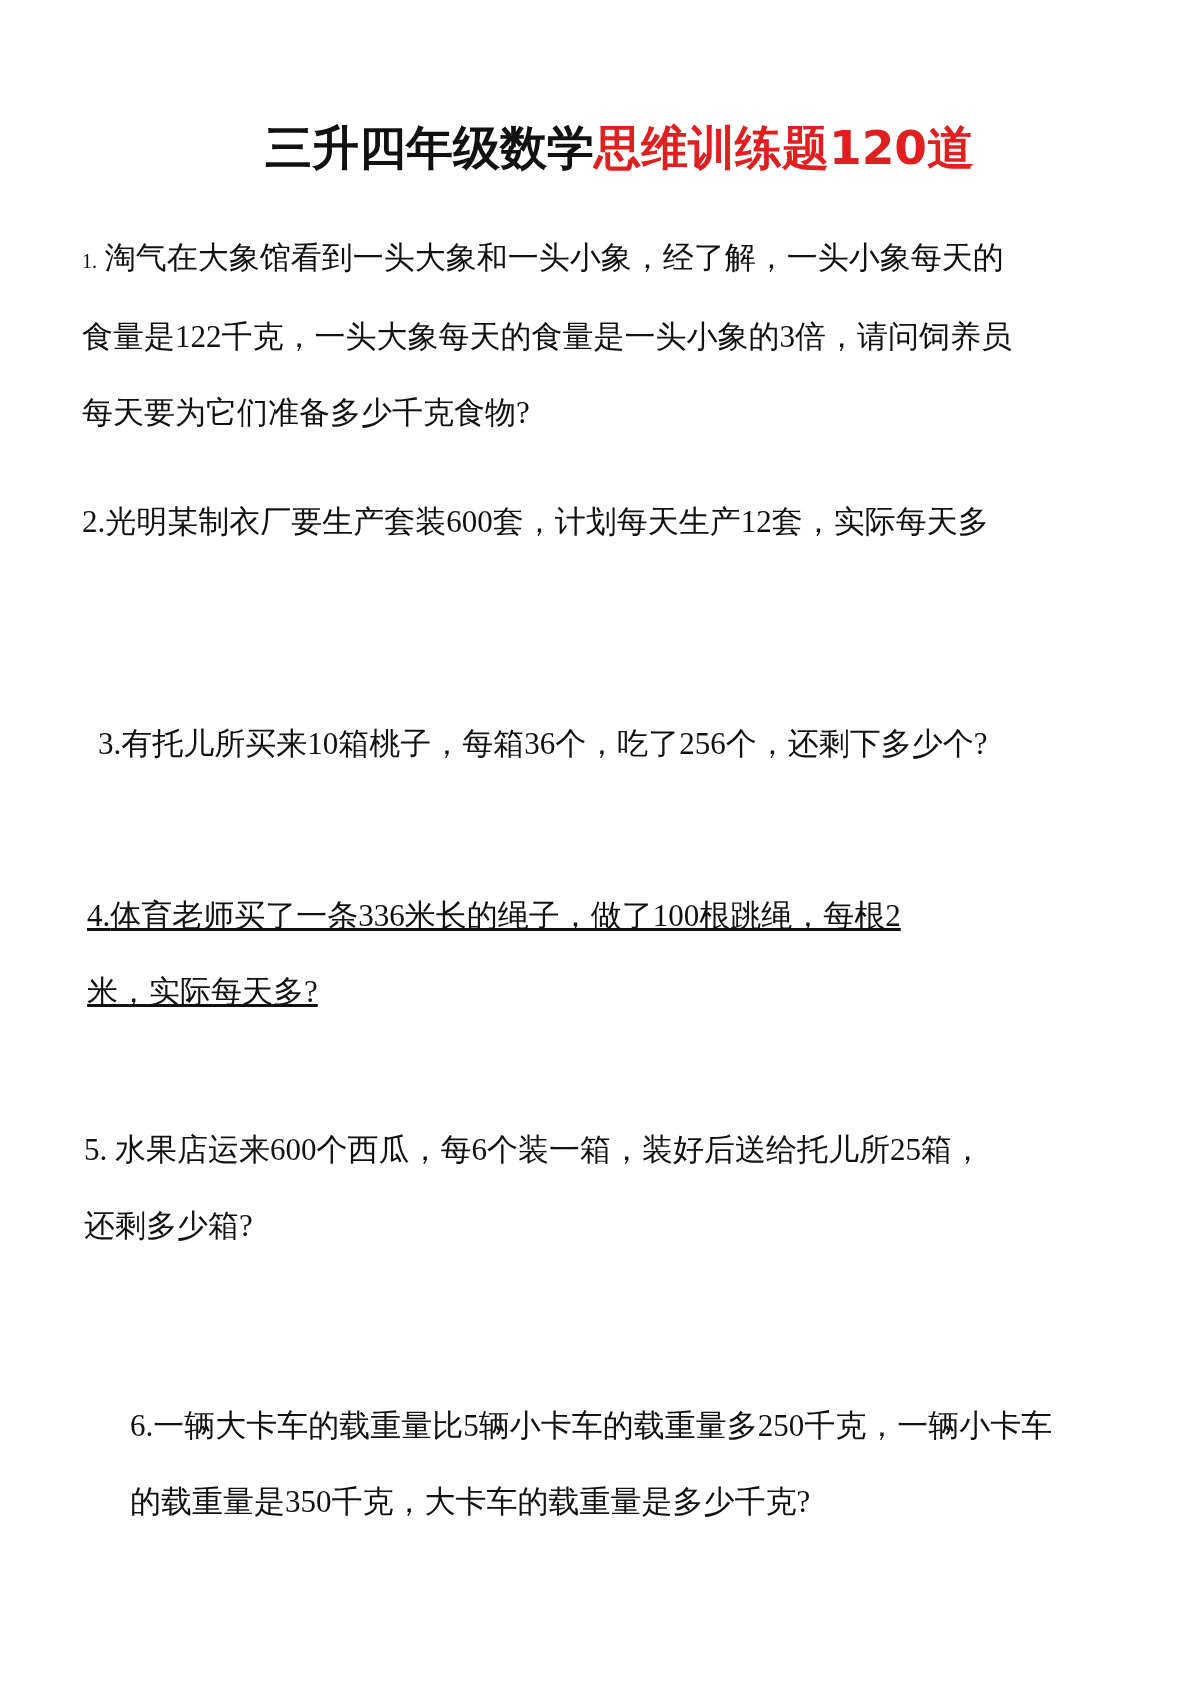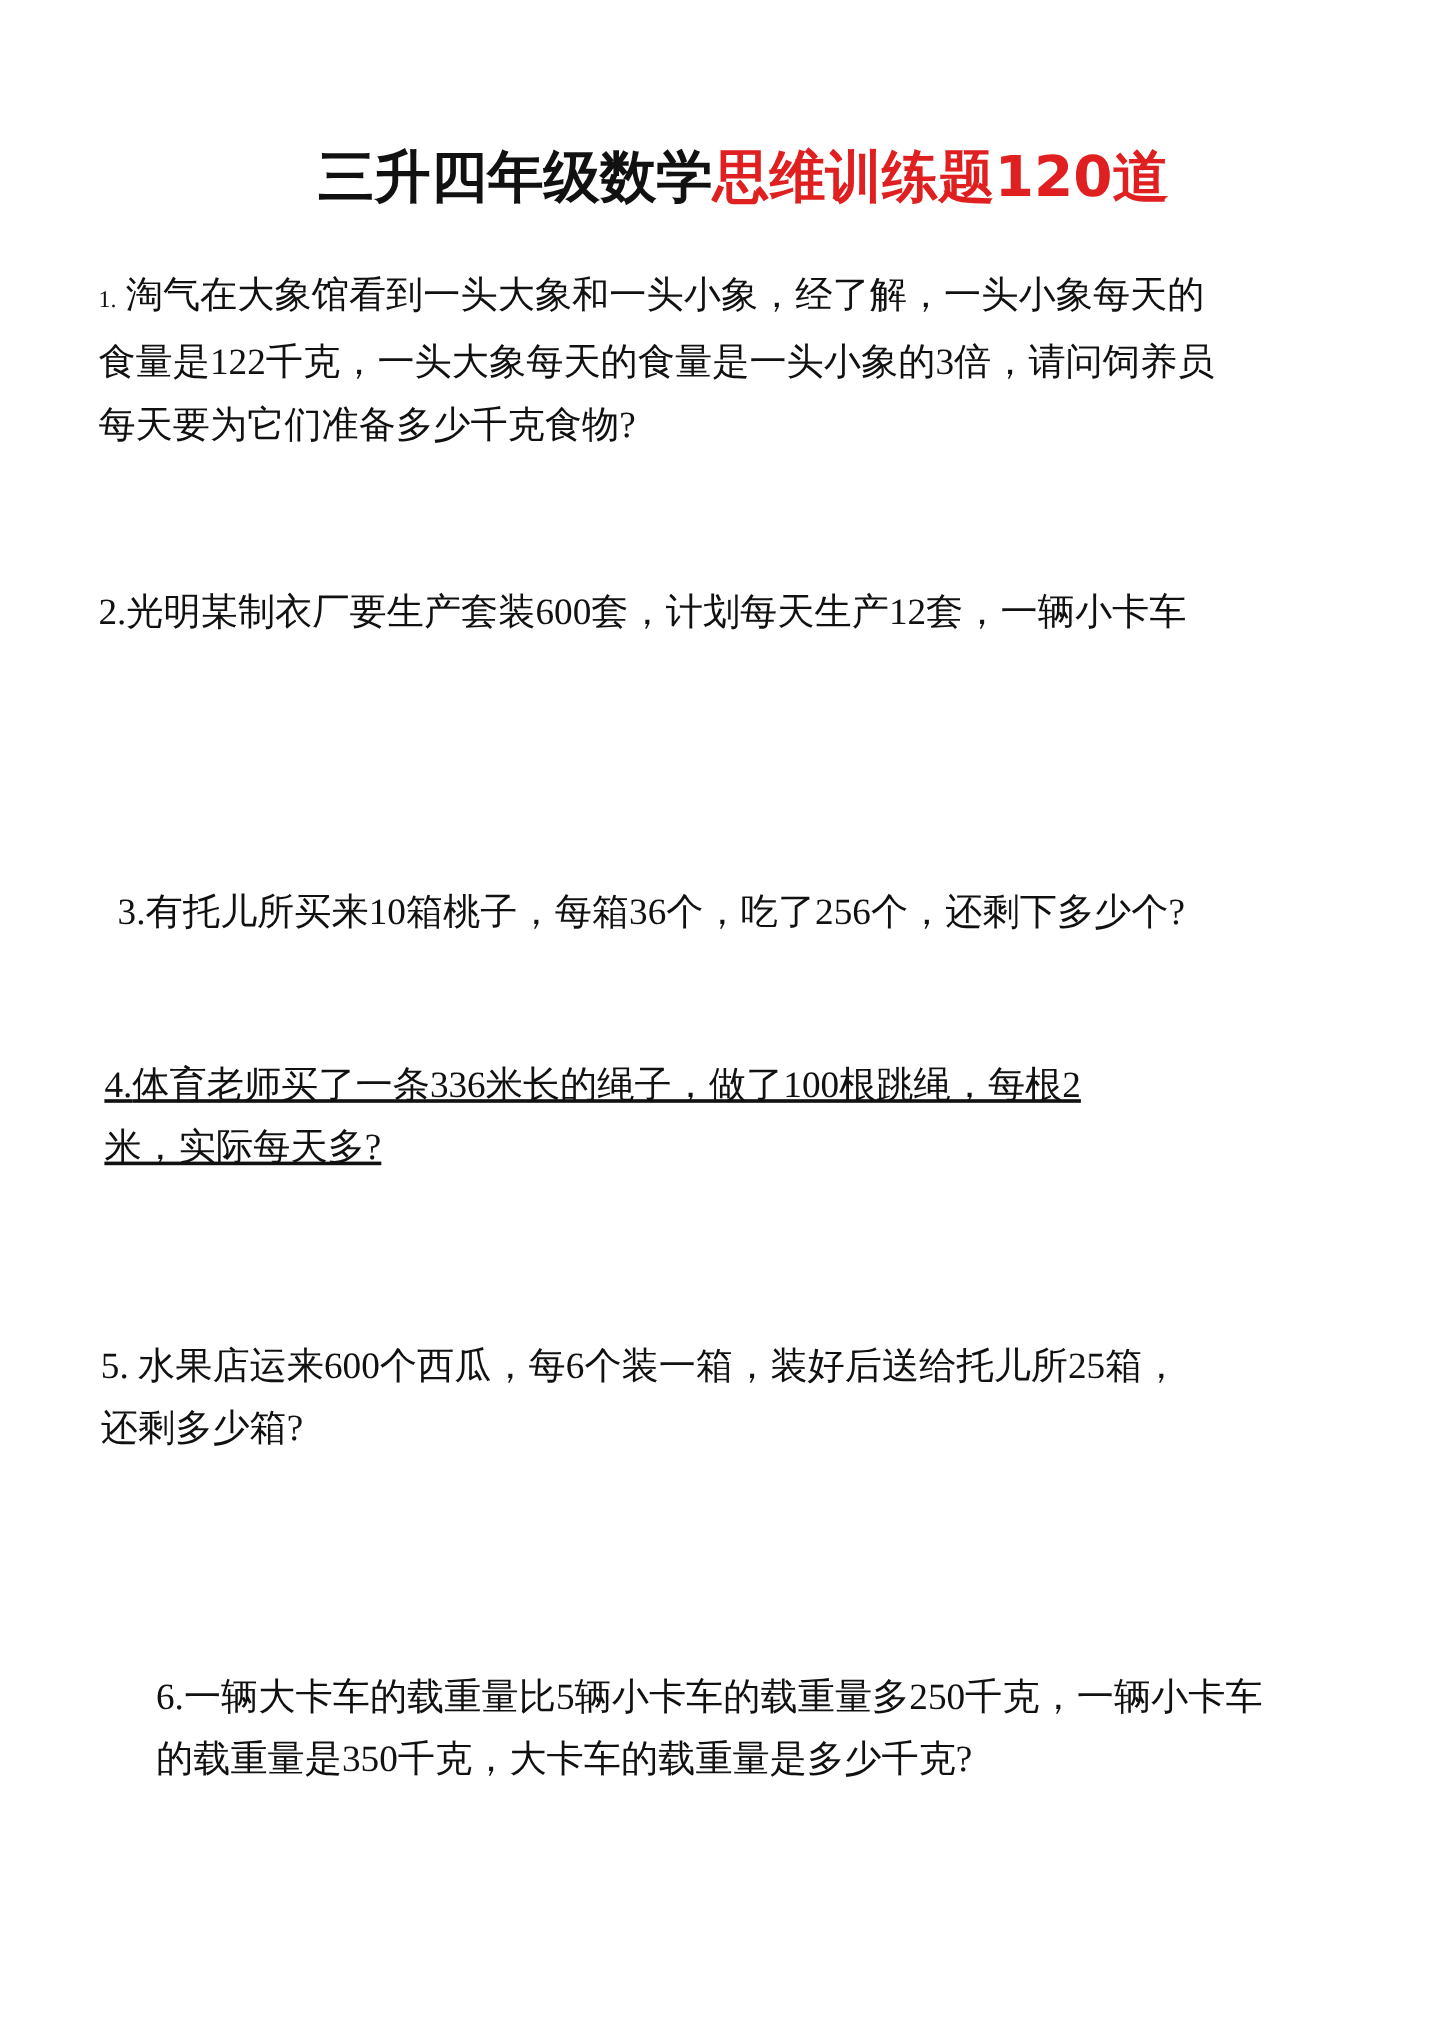--- a/index.html
+++ b/index.html
@@ -27,48 +27,48 @@
       letter-spacing: 0px;
       white-space: nowrap;
       padding-left: 24px;
     }
     .title .black { color: #111111; }
     .title .red { color: #e02020; }
     .question {
       position: absolute;
       font-family: "Liberation Serif", "DejaVu Serif", serif;
       font-size: 31px;
-      line-height: 52px;
+      line-height: 76px;
       color: #111111;
       white-space: nowrap;
     }
     .question .line { display: block; }
     .q1 { top: 220px; left: 82px; }
     .q1 .num { font-size: 20px; }
     .q2 { top: 484px; left: 82px; }
-    .q3 { top: 706px; left: 98px; margin-top: 28px; }
+    .q3 { top: 706px; left: 98px; }
     .q4 { top: 878px; left: 87px; text-decoration: underline; }
     .q5 { top: 1112px; left: 84px; }
     .q6 { top: 1388px; left: 82px; margin-left: 48px; }
   </style>
 </head>
 <body>
 
 <div class="title">
   <span class="black">三升四年级数学</span><span class="red">思维训练题120道</span>
 </div>
 
 <div class="question q1">
   <span class="line"><span class="num">1.</span> <span>淘气在大象馆看到一头大象和一头小象，经了解，一头小象每天的</span></span>
   <span class="line">食量是122千克，一头大象每天的食量是一头小象的3倍，请问饲养员</span>
   <span class="line">每天要为它们准备多少千克食物?</span>
 </div>
 
 <div class="question q2">
-  <span class="line"><span>2.</span><span>光明某制衣厂要生产套装600套，计划每天生产12套，一辆小卡车</span></span>
+  <span class="line"><span>2.</span><span>光明某制衣厂要生产套装600套，计划每天生产12套，实际每天多</span></span>
 </div>
 
 <div class="question q3">
   <span class="line"><span>3.</span><span>有托儿所买来10箱桃子，每箱36个，吃了256个，还剩下多少个?</span></span>
 </div>
 
 <div class="question q4">
   <span class="line"><span>4.</span><span>体育老师买了一条336米长的绳子，做了100根跳绳，每根2</span></span>
   <span class="line">米，实际每天多?</span>
 </div>

